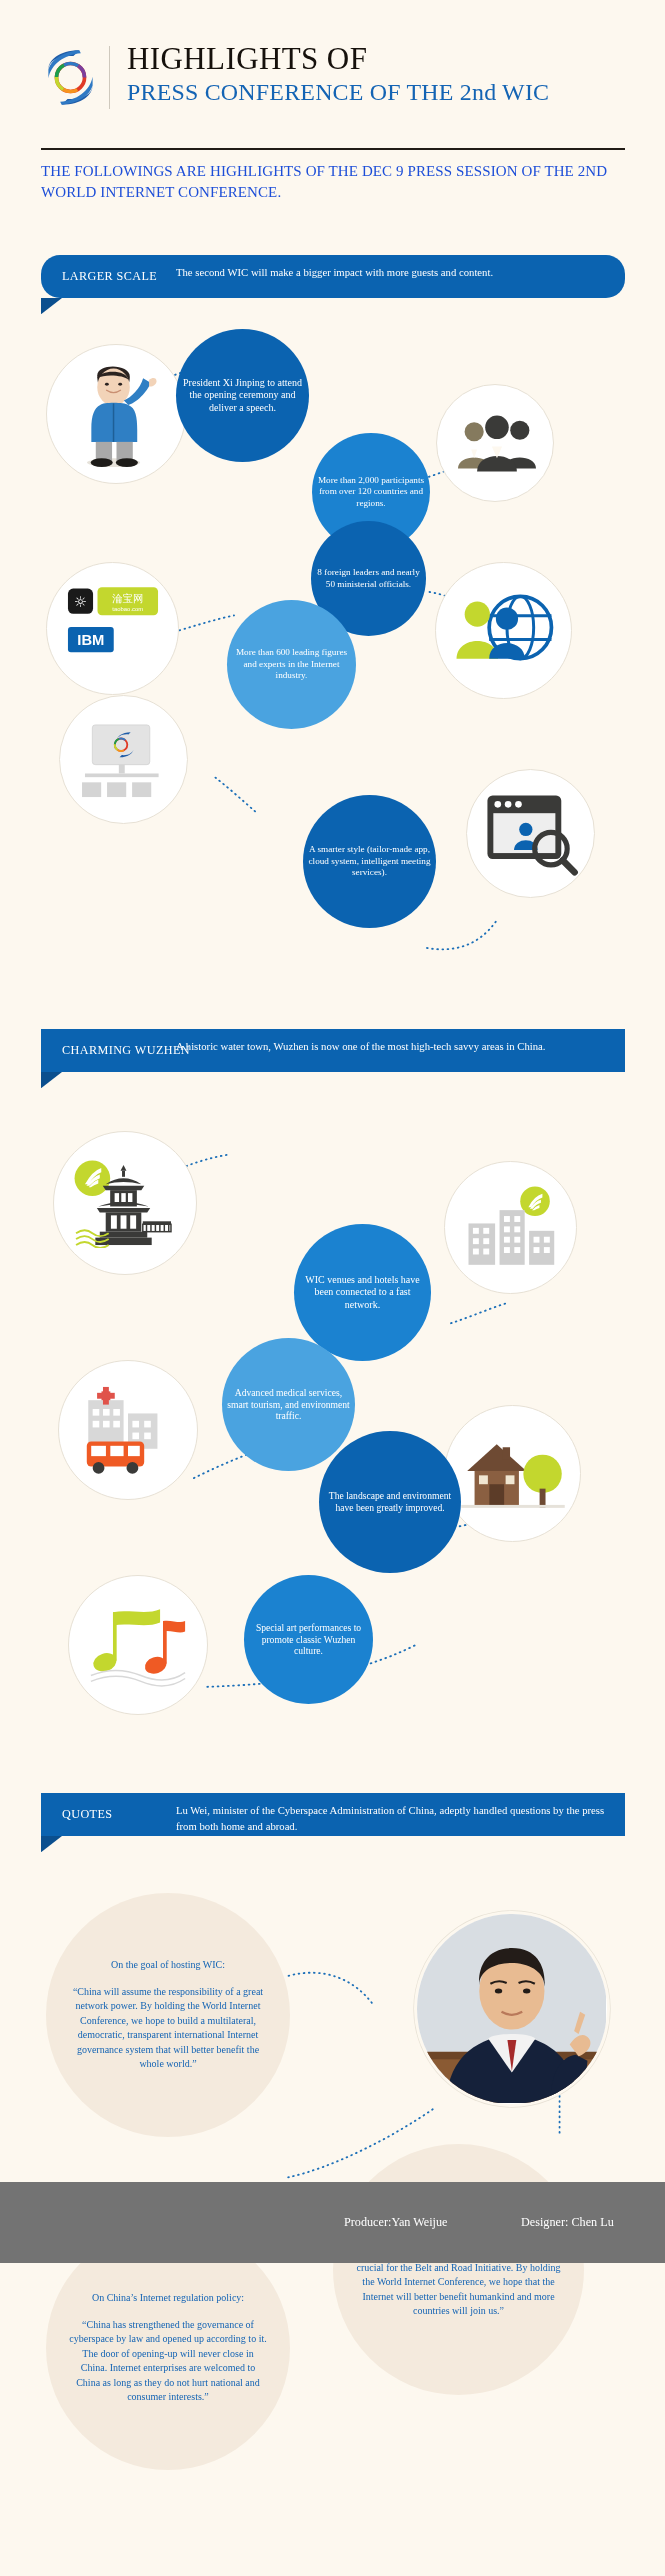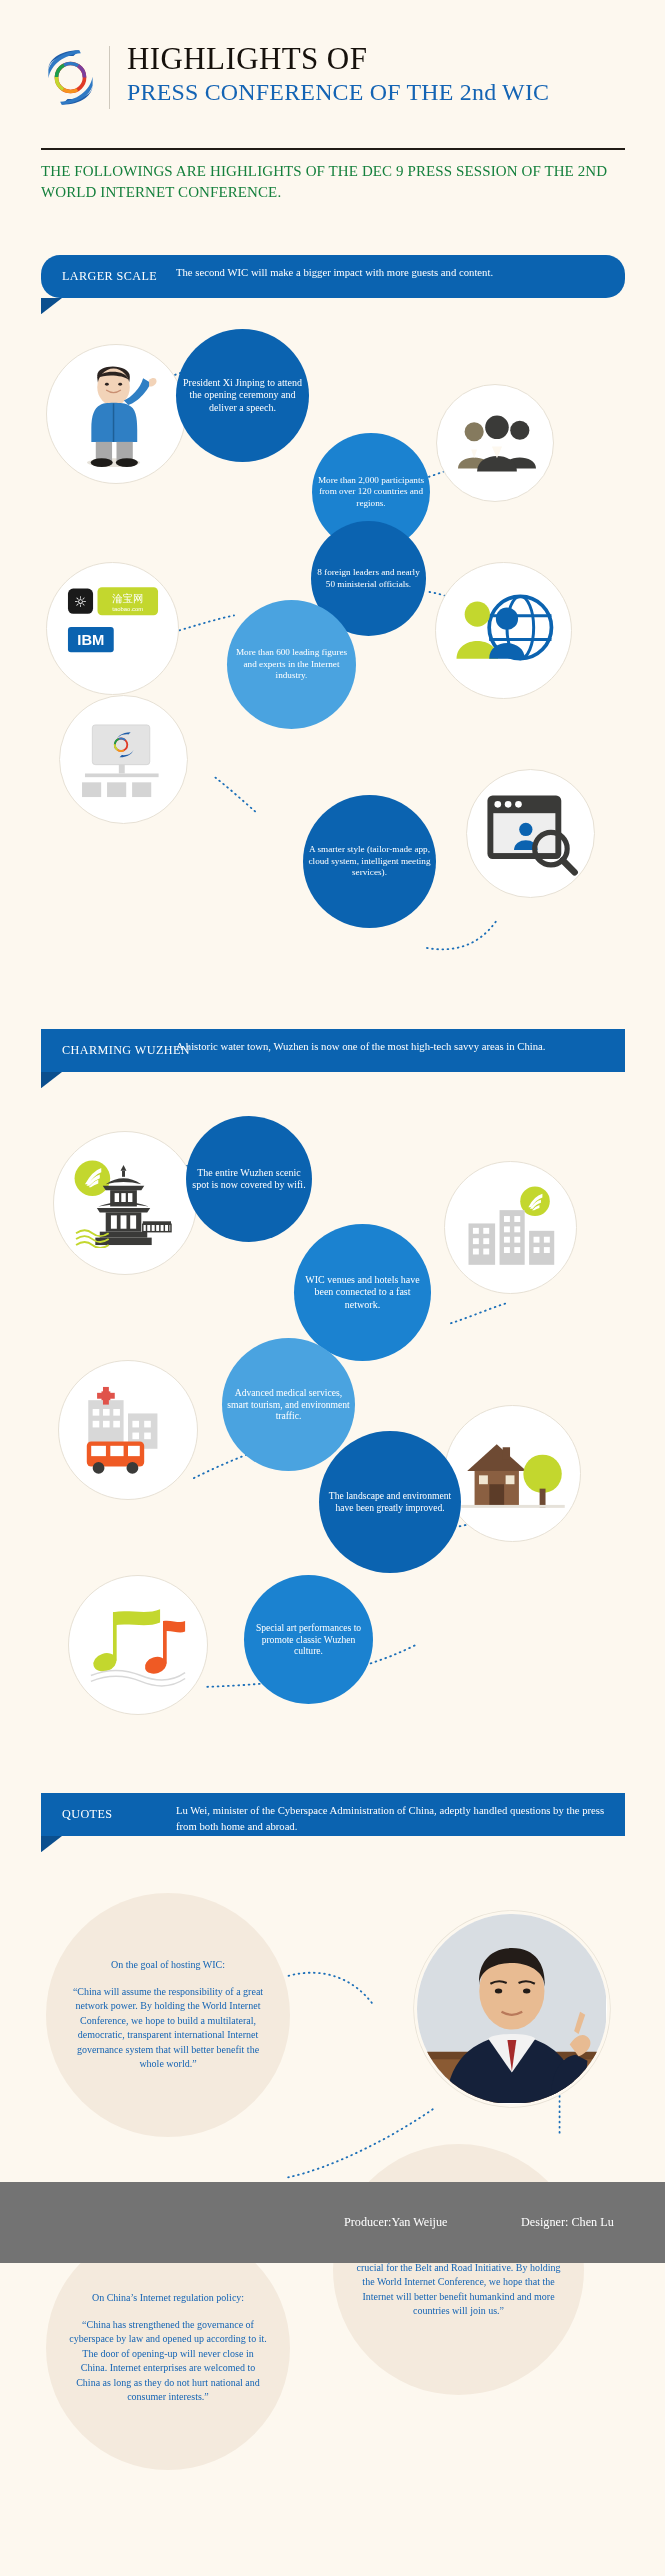--- a/index.html
+++ b/index.html
@@ -23,21 +23,21 @@
   }
   .title-sub {
     position: absolute; left: 127px; top: 80px;
     font-size: 23px; letter-spacing: 0.2px; color: #1464b4;
     font-family: "Liberation Serif", serif; font-weight: 400;
     transform: scaleX(1.04); transform-origin: left center;
   }
   .rule { position: absolute; left: 41px; top: 148px; width: 584px; height: 1.5px; background: #211c16; }
   .intro {
     position: absolute; left: 41px; top: 161px; width: 584px;
-    font-size: 15px; line-height: 1.42; color: #15803d; letter-spacing: 0.1px;
+    font-size: 15px; line-height: 1.42; color: #1d4ed8; letter-spacing: 0.1px;
   }
 
   
   .banner {
     position: absolute; left: 41px; width: 584px; height: 43px;
     background: #0b63b0; color: #ffffff;
   }
   .banner .ribbon {
     position: absolute; left: 0; top: 43px; width: 21px; height: 16.3px;
     background: #0b4f8e;
@@ -447,23 +447,20 @@
         <path d="M104 30 C116 28 126 34 134 30 L134 44 C126 48 116 42 104 44Z" fill="#ef5a24"></path>
         <ellipse cx="94" cy="90" rx="15" ry="11" fill="#ef5a24" transform="rotate(-18 94 90)"></ellipse>
       </g>
       <g stroke="#d8d8d8" stroke-width="2" fill="none">
         <path d="M6 104 q34 -14 68 0 t60 -4"></path>
         <path d="M6 112 q34 -14 68 0 t60 -4"></path>
       </g>
     </svg>
   </div>
 
-  <div class="bubble b-dark" style="left:186px; top:1116px; width:126px; height:126px;">
-    <span style="font-size:10px;">The entire Wuzhen scenic spot is now covered by wifi.</span>
-  </div>
   <div class="bubble b-mid" style="left:294px; top:1224px; width:137px; height:137px;">
     <span style="font-size:10px;">WIC venues and hotels have been connected to a fast network.</span>
   </div>
   <div class="bubble b-light" style="left:222px; top:1338px; width:133px; height:133px;">
     <span style="font-size:9.6px;">Advanced medical services, smart tourism, and environment traffic.</span>
   </div>
   <div class="bubble b-dark" style="left:319px; top:1431px; width:142px; height:142px;">
     <span style="font-size:9.6px;">The landscape and environment have been greatly improved.</span>
   </div>
   <div class="bubble b-mid" style="left:244px; top:1575px; width:129px; height:129px;">

